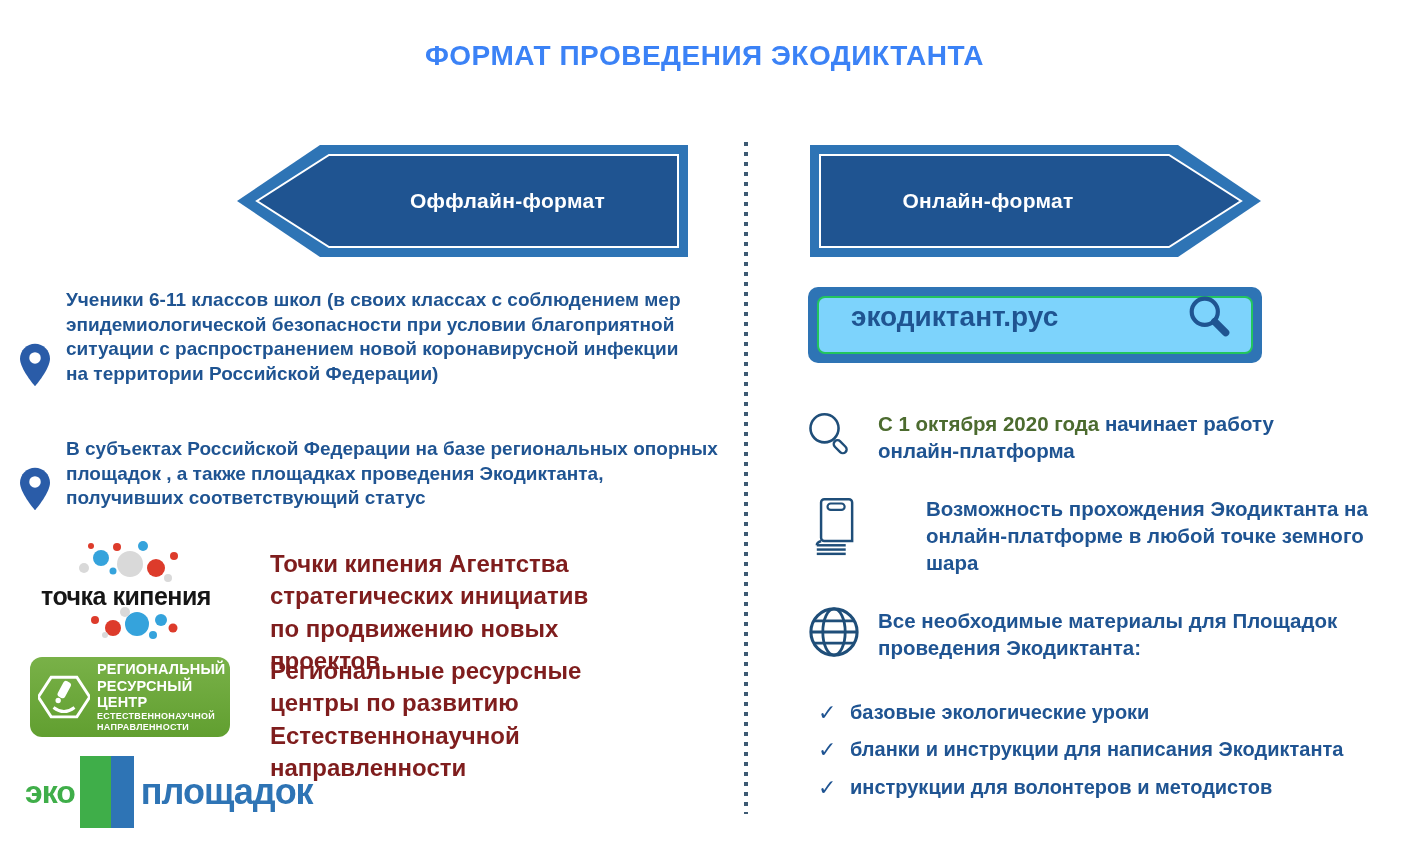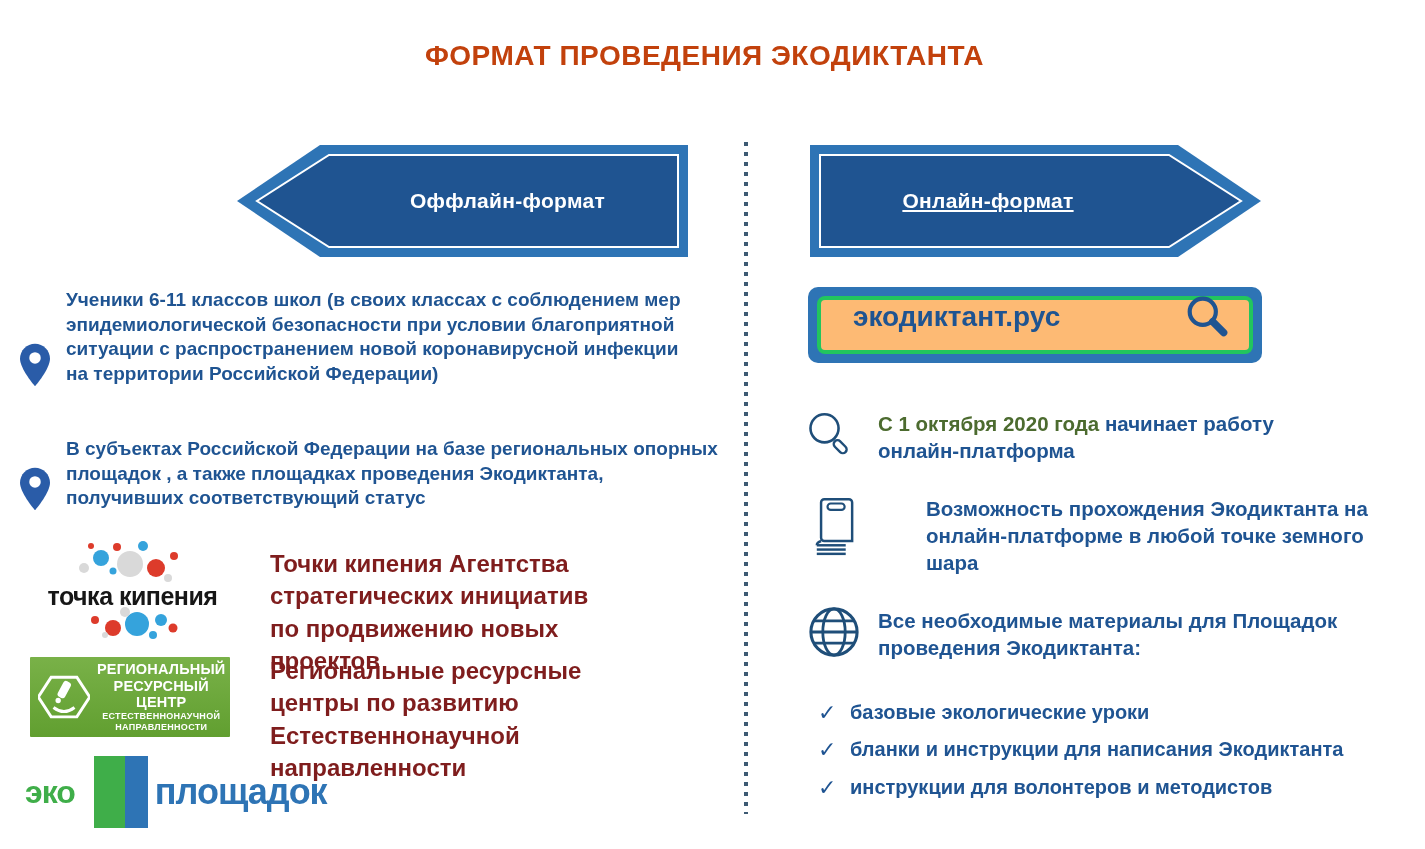--- a/index.html
+++ b/index.html
@@ -2,32 +2,32 @@
 <html><head>
 <meta charset="utf-8">
 <style>
   html,body{margin:0;padding:0;background:#fff;}
   .canvas{
     position:relative;width:1425px;height:849px;background:#ffffff;overflow:hidden;
     font-family:"Liberation Sans",sans-serif;color:#1F5492;
   }
   .page-title{
     position:absolute;top:40px;left:0;right:16px;text-align:center;
-    font-size:28px;font-weight:bold;letter-spacing:.5px;color:#c2410c;
+    font-size:28px;font-weight:bold;letter-spacing:.5px;color:#3b82f6;
   }
   
   .banner-svg{position:absolute;top:143px;width:455px;height:116px;}
   .banner-svg.left{left:235px;}
   .banner-svg.right{left:808px;}
   .banner-label{
     position:absolute;top:143px;height:116px;display:flex;align-items:center;justify-content:center;
     color:#fff;font-size:21px;font-weight:bold;letter-spacing:.3px;
   }
   .banner-label.left{left:325px;width:365px;}
-  .banner-label.right{left:818px;width:340px;text-decoration:underline;}
+  .banner-label.right{left:818px;width:340px;}
   
   .divider{
     position:absolute;left:744px;top:142px;width:4px;height:672px;
     background:repeating-linear-gradient(to bottom,#3D5A73 0 4px,transparent 4px 10px);
   }
   
   .bullet{position:absolute;display:flex;align-items:flex-end;}
   .bullet .pin{flex:0 0 auto;margin-right:16px;margin-top:2px;}
   .bullet .btxt{font-size:19px;font-weight:bold;line-height:1.3;color:#1F5492;}
   .bullet1{left:20px;top:288px;width:690px;}
@@ -36,45 +36,45 @@
   .bullet2 .btxt{width:660px;}
   
   .partner-desc{position:absolute;font-size:24px;font-weight:bold;line-height:1.35;color:#7f1d1d;}
   .desc1{left:270px;top:548px;width:335px;}
   .desc2{left:270px;top:655px;width:395px;}
   .desc3{left:270px;top:778px;width:420px;}
   
   .tk-logo{position:absolute;left:25px;top:538px;width:215px;height:102px;}
   .tk-logo svg{position:absolute;left:0;top:0;}
   .tk-text{
-    position:absolute;left:0;top:44px;width:100%;text-align:center;
+    position:absolute;left:16px;top:44px;width:100%;text-align:left;
     font-size:25px;font-weight:bold;color:#161616;letter-spacing:-.5px;
   }
   
   .rrc-logo{
-    position:absolute;left:30px;top:657px;width:200px;height:80px;border-radius:1px;
+    position:absolute;left:30px;top:657px;width:200px;height:80px;border-radius:12px;
     background:linear-gradient(180deg,#79B148,#619F30);
-    display:flex;align-items:center;padding:0 8px;box-sizing:border-box;text-align:center;
+    display:flex;align-items:center;padding:0 8px;box-sizing:border-box;
   }
   .rrc-hex{flex:0 0 auto;margin-right:7px;}
   .rrc-lines{color:#fff;line-height:1;}
   .rrc-l-big{font-size:14.5px;font-weight:bold;letter-spacing:.2px;margin-bottom:2px;}
   .rrc-l-small{font-size:9px;font-weight:bold;letter-spacing:.3px;margin-top:2px;}
   
   .eko-logo{position:absolute;left:25px;top:753px;height:78px;display:flex;align-items:center;}
-  .eko-part1{font-size:32px;font-weight:bold;color:#3FAE49;letter-spacing:-1px;margin-right:19px;}
+  .eko-part1{font-size:32px;font-weight:bold;color:#3FAE49;letter-spacing:-1px;margin-right:5px;}
   .eko-block{width:54px;height:72px;background:linear-gradient(to right,#3FAE49 0 57%,#2E74B5 57% 100%);margin-right:7px;}
   .eko-part2{font-size:36px;font-weight:bold;color:#2E74B5;letter-spacing:-1px;}
   
   .search-bar{
     position:absolute;left:808px;top:287px;width:454px;height:76px;
     background:#2E74B5;border-radius:10px;box-sizing:border-box;padding:9px;
   }
   .search-inner{
-    width:100%;height:100%;background:#fdba74;border-radius:8px;border:4px solid #22c55e;
+    width:100%;height:100%;background:#7dd3fc;border-radius:8px;border:2px solid #22c55e;
     display:flex;align-items:center;box-sizing:border-box;padding:0 18px 16px 32px;
   }
   .search-text{flex:1;font-size:28px;font-weight:bold;color:#1F5491;}
   .online-item-icon{position:absolute;}
   .online-item-text{position:absolute;font-size:20.5px;font-weight:bold;line-height:1.32;color:#1F5492;}
   .icon1{left:806px;top:410px;}
   .text1{left:878px;top:410px;width:470px;}
   .icon2{left:810px;top:496px;}
   .text2{left:926px;top:495px;width:480px;}
   .icon3{left:806px;top:604px;}

